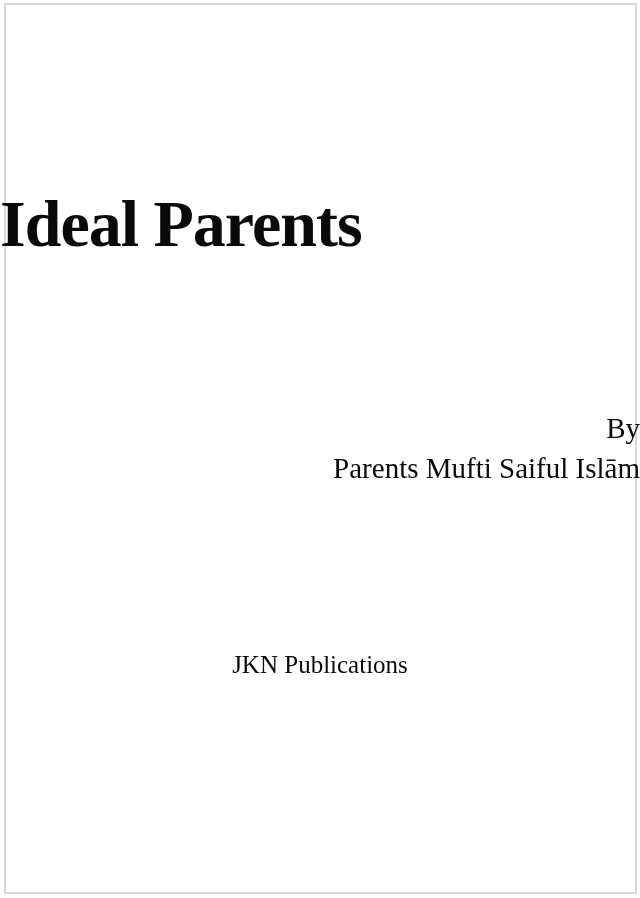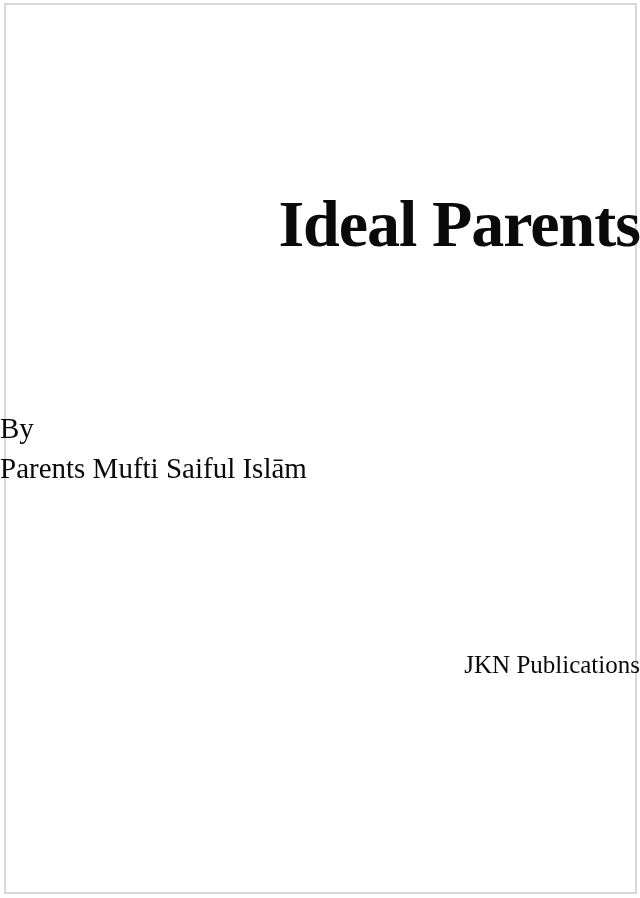--- a/index.html
+++ b/index.html
@@ -27,43 +27,43 @@
     right: 3px;
     bottom: 4px;
     border: 2px solid var(--border);
     pointer-events: none;
   }
   .title {
     position: absolute;
     left: 0;
     right: 0;
     top: 186px;
-    text-align: right;
+    text-align: left;
     font-size: 66px;
     line-height: 76px;
     font-weight: bold;
     letter-spacing: -1px;
     white-space: nowrap;
   }
   .byline {
     position: absolute;
     left: 0;
     right: 0;
     top: 408px;
-    text-align: left;
+    text-align: right;
     font-size: 29px;
     line-height: 40px;
     font-weight: normal;
   }
   .publisher {
     position: absolute;
     left: 0;
     right: 0;
     top: 650px;
-    text-align: right;
+    text-align: center;
     font-size: 25px;
     line-height: 30px;
     font-weight: normal;
   }
 </style>
 </head>
 <body>
 
 <div class="canvas">
   <div class="page-border"></div>

